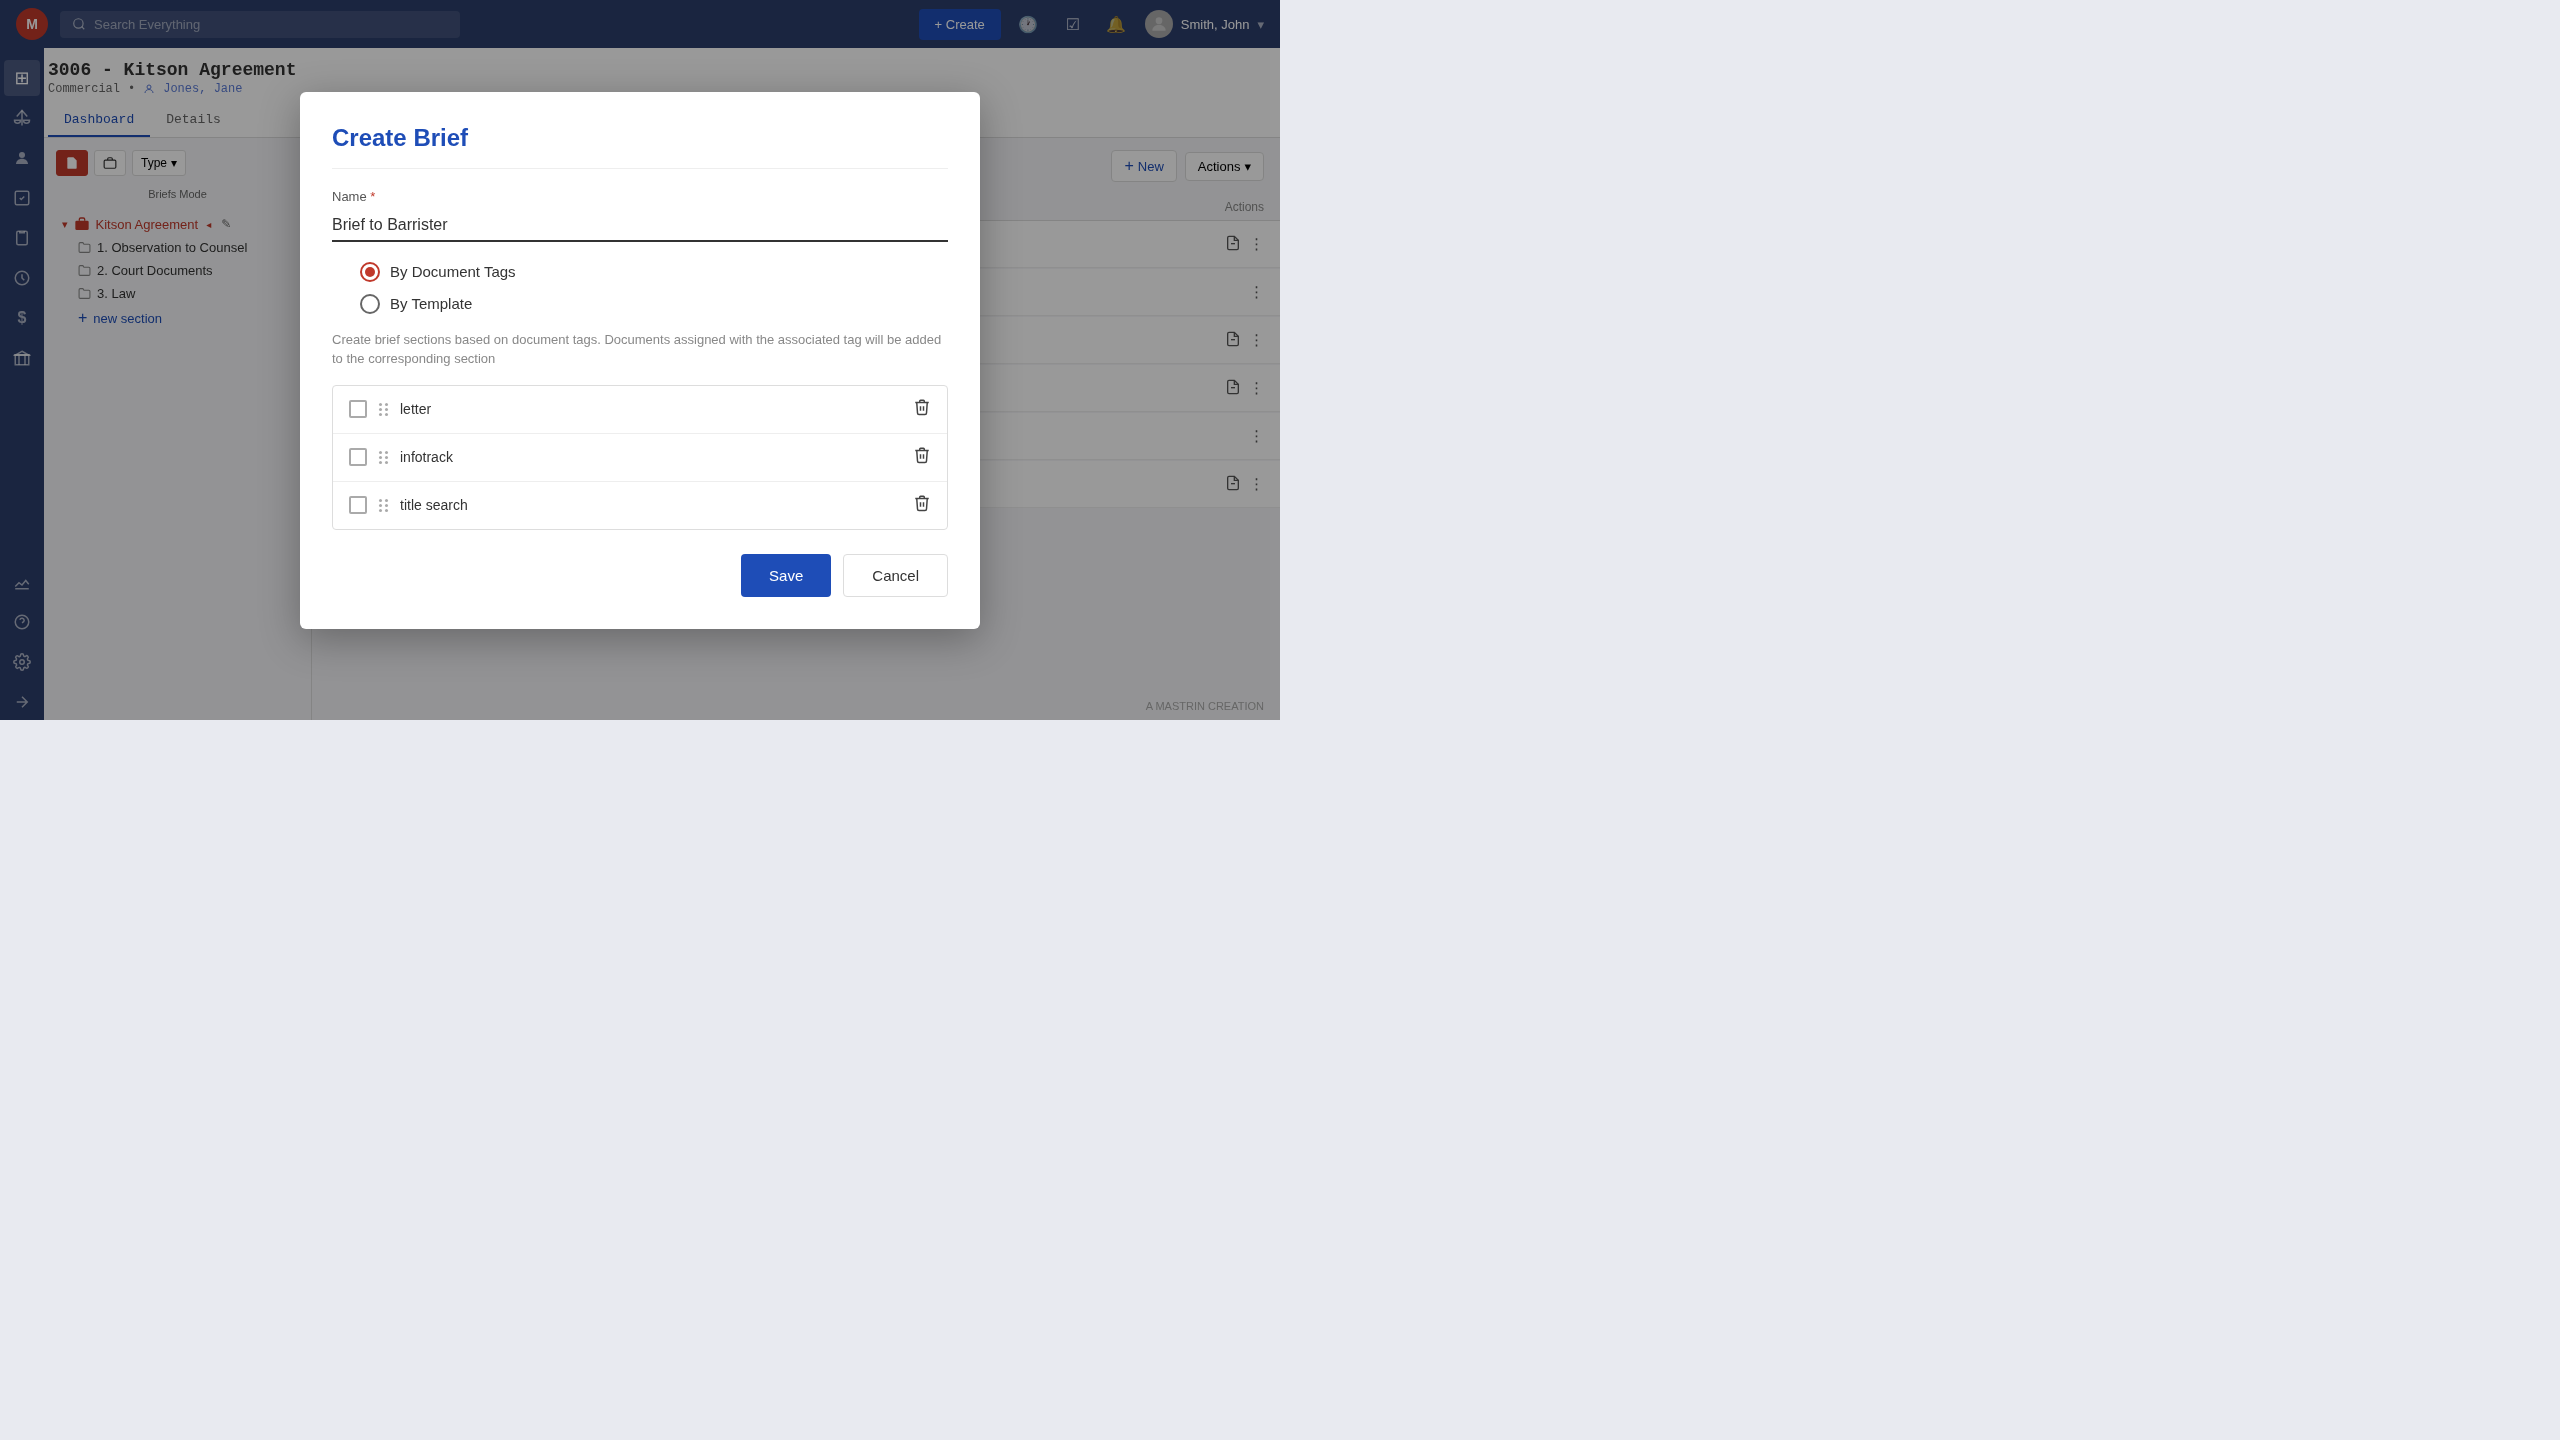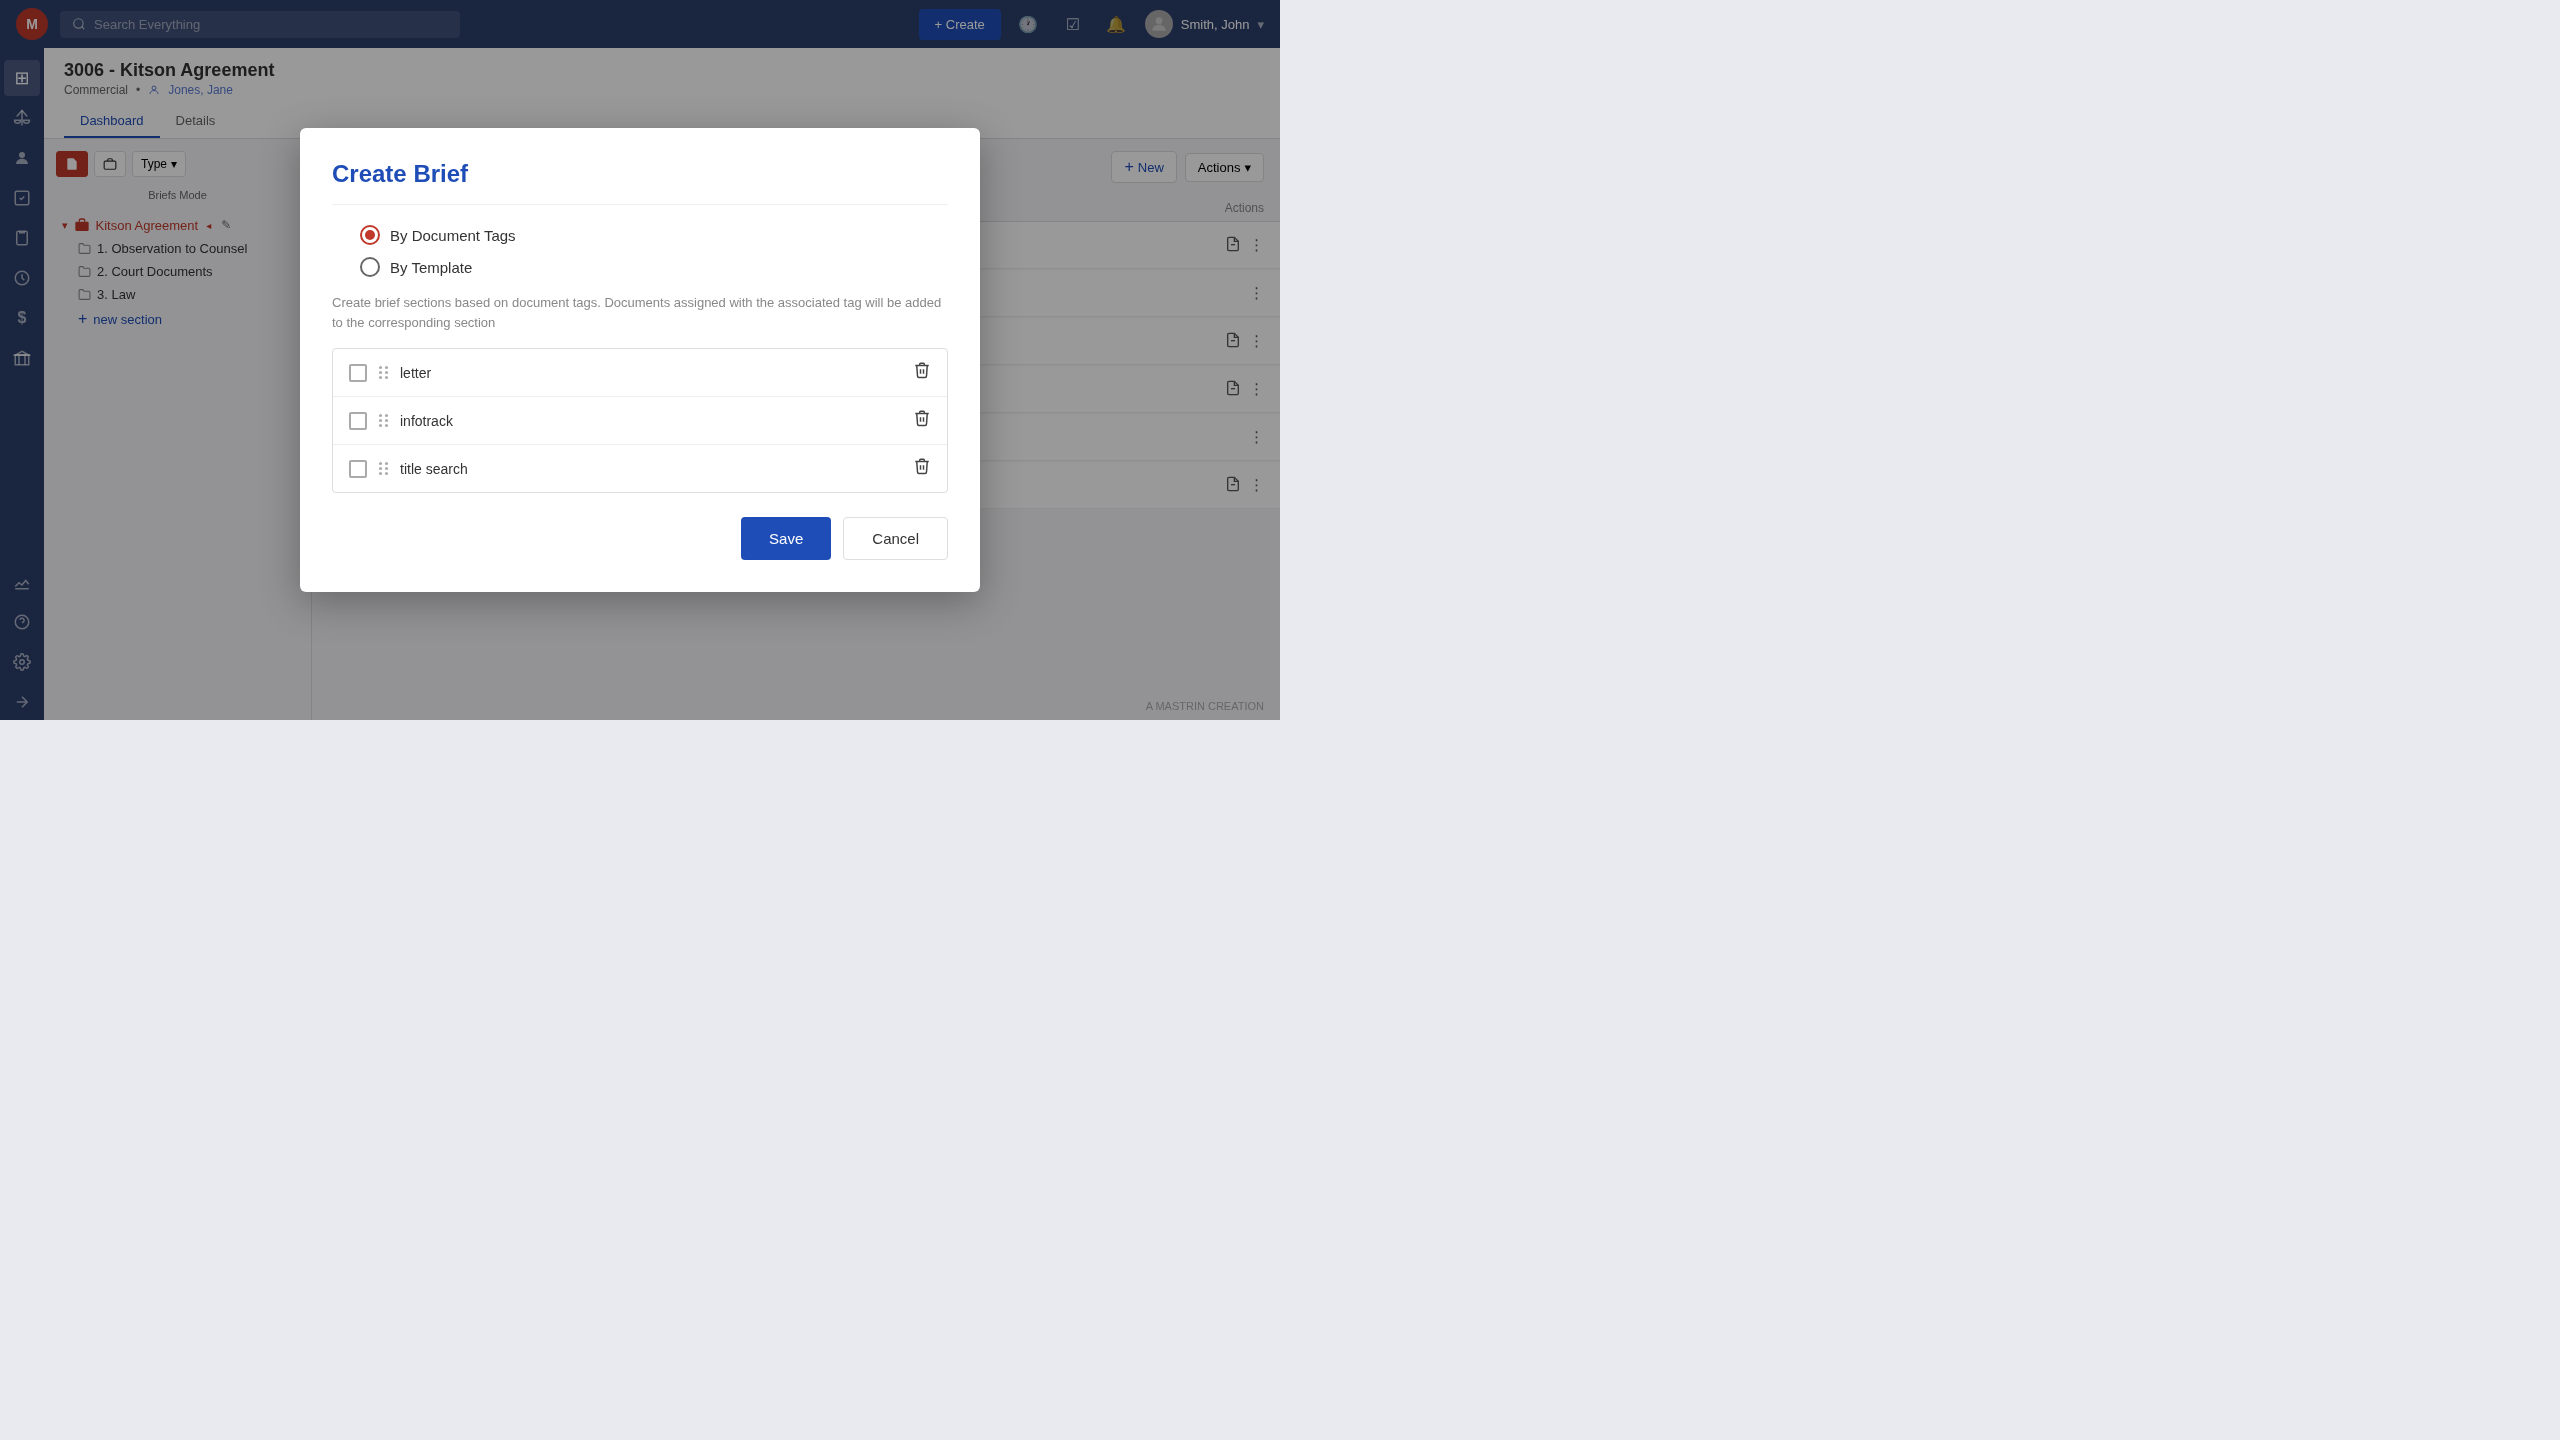--- a/index.html
+++ b/index.html
@@ -38,21 +38,21 @@
     }
     .icon-sidebar .icon-item {
       width: 36px; height: 36px; display: flex; align-items: center; justify-content: center; color: rgba(255,255,255,0.6); font-size: 18px; border-radius: 4px; cursor: pointer;
     }
     .icon-sidebar .icon-item.active { color: #fff; background: rgba(255,255,255,0.15); }
 
     
     .main-area { flex: 1; display: flex; flex-direction: column; overflow: hidden; position: relative; }
 
     
-    .page-header { background: white; padding: 12px 20px 0; border-bottom: 1px solid #ddd; }
+    .page-header { background: white; padding: 12px 4px 0; border-bottom: 1px solid #ddd; font-family: Liberation Mono, monospace; }
     .page-title { font-size: 18px; font-weight: 600; color: #333; }
     .page-meta { display: flex; align-items: center; gap: 8px; font-size: 12px; color: #666; margin-top: 2px; }
     .page-meta .user-link { color: #5b7bd6; }
     .page-tabs { display: flex; gap: 0; margin-top: 8px; }
     .page-tab {
       padding: 8px 16px; font-size: 13px; cursor: pointer; color: #666; border-bottom: 2px solid transparent;
     }
     .page-tab.active { color: #1e4db7; border-bottom-color: #1e4db7; font-weight: 500; }
 
     
@@ -429,20 +429,27 @@
     </div>
 
     <div class="mastrin-footer">A MASTRIN CREATION</div>
   </div>
 </div>
 
 <div class="overlay">
   <div class="modal">
     <div class="modal-title">Create Brief</div>
 
+    <div class="field-group">
+      <div class="field-label">
+        <span>Name</span>
+        <span class="required">*</span>
+      </div>
+      <input type="text" class="text-input" value="Brief to Barrister" style="">
+    </div>
 
     <div class="radio-group">
       <div class="radio-item">
         <div class="radio-circle checked"></div>
         <span>By Document Tags</span>
       </div>
       <div class="radio-item">
         <div class="radio-circle"></div>
         <span>By Template</span>
       </div>

